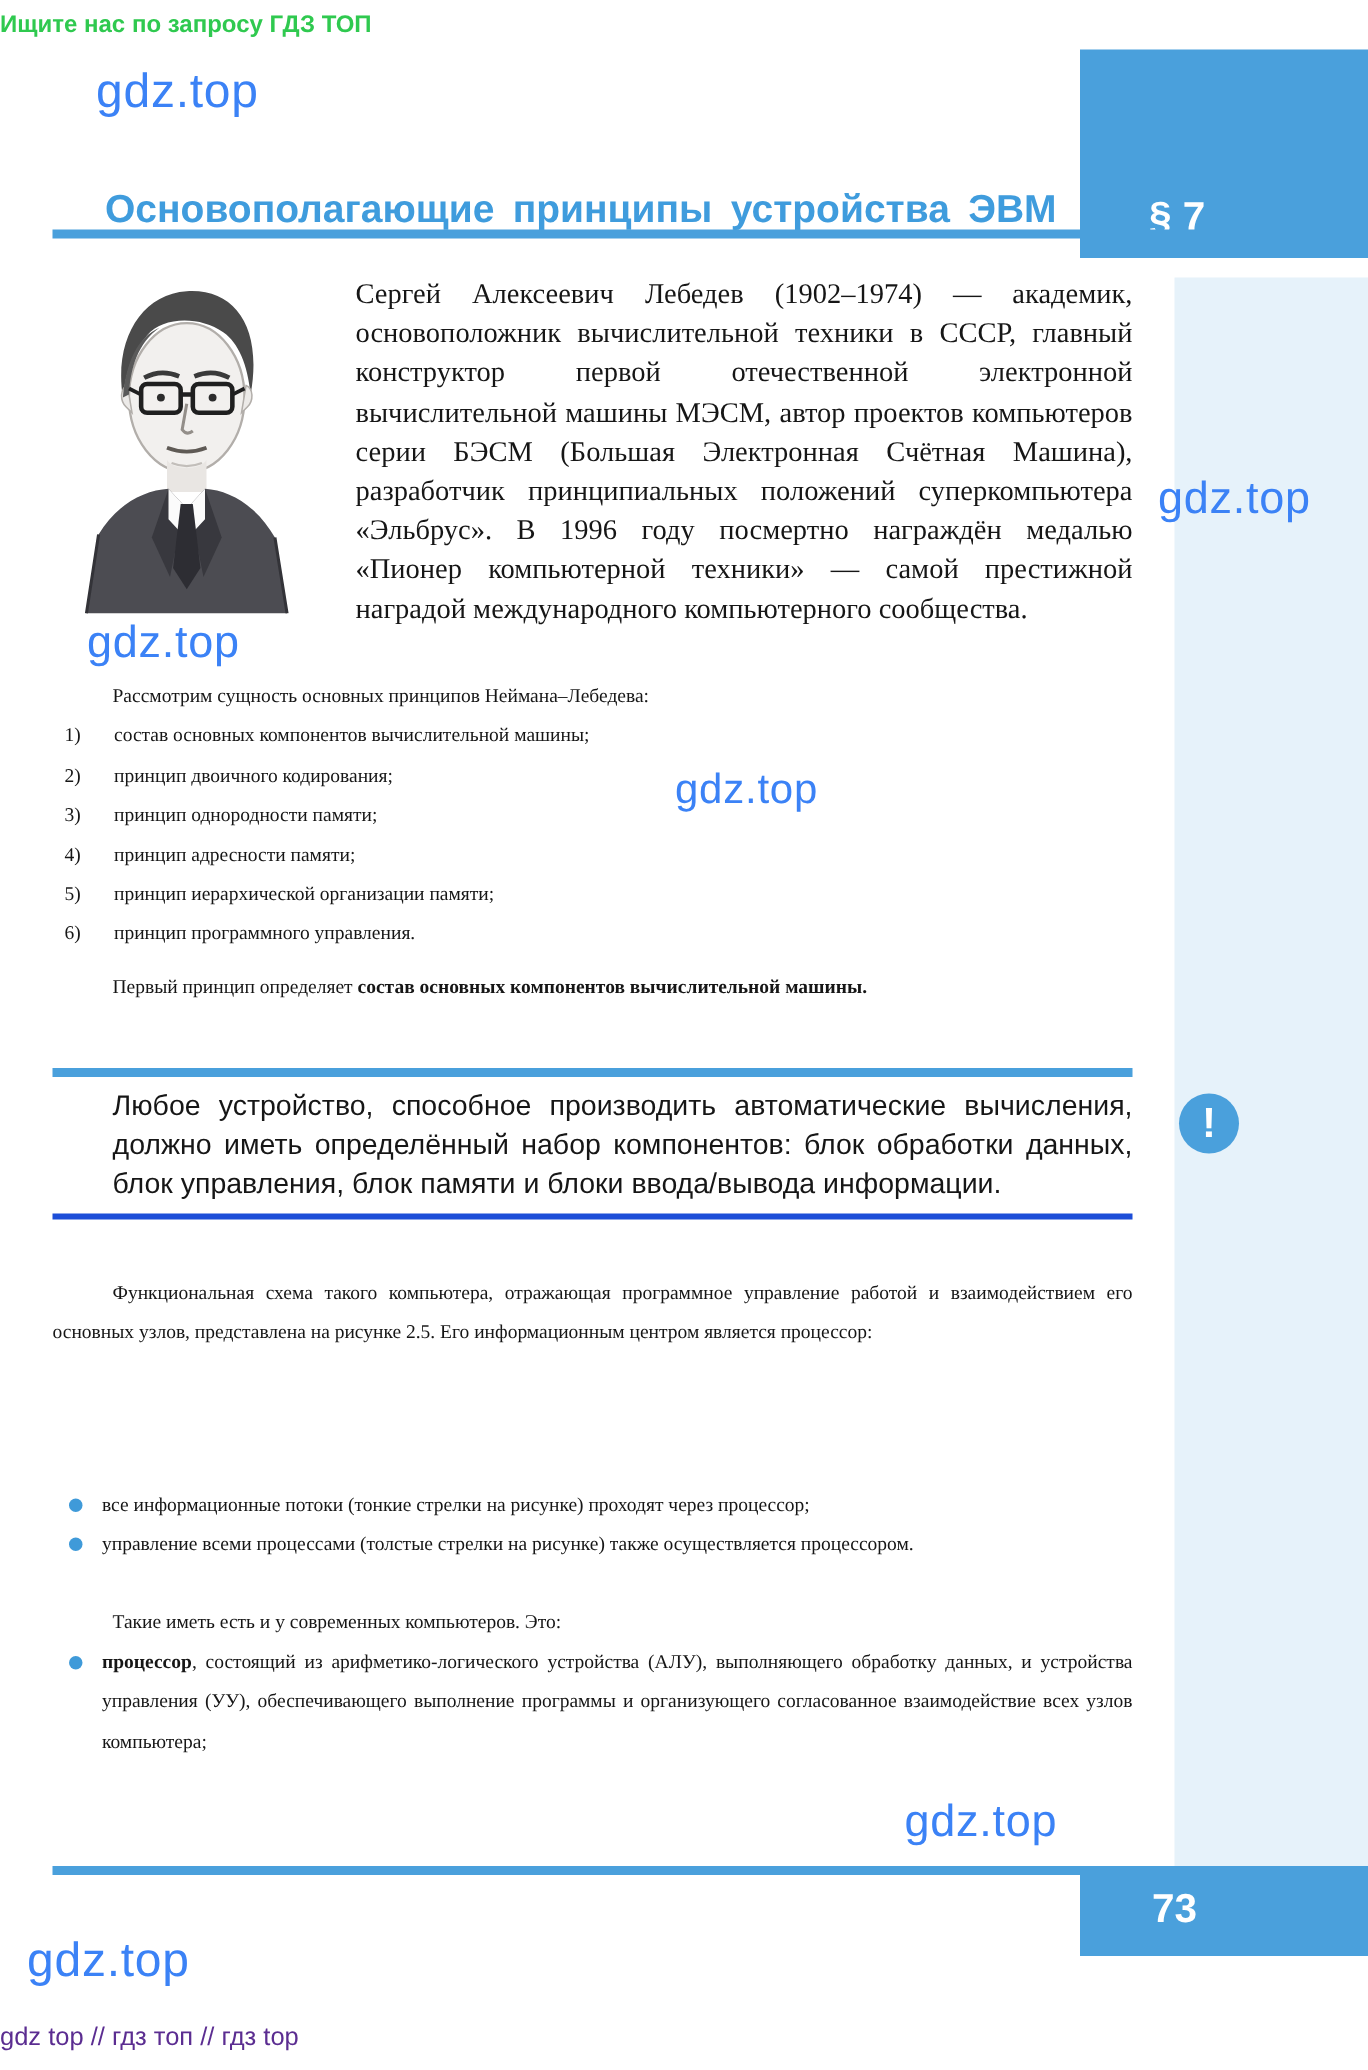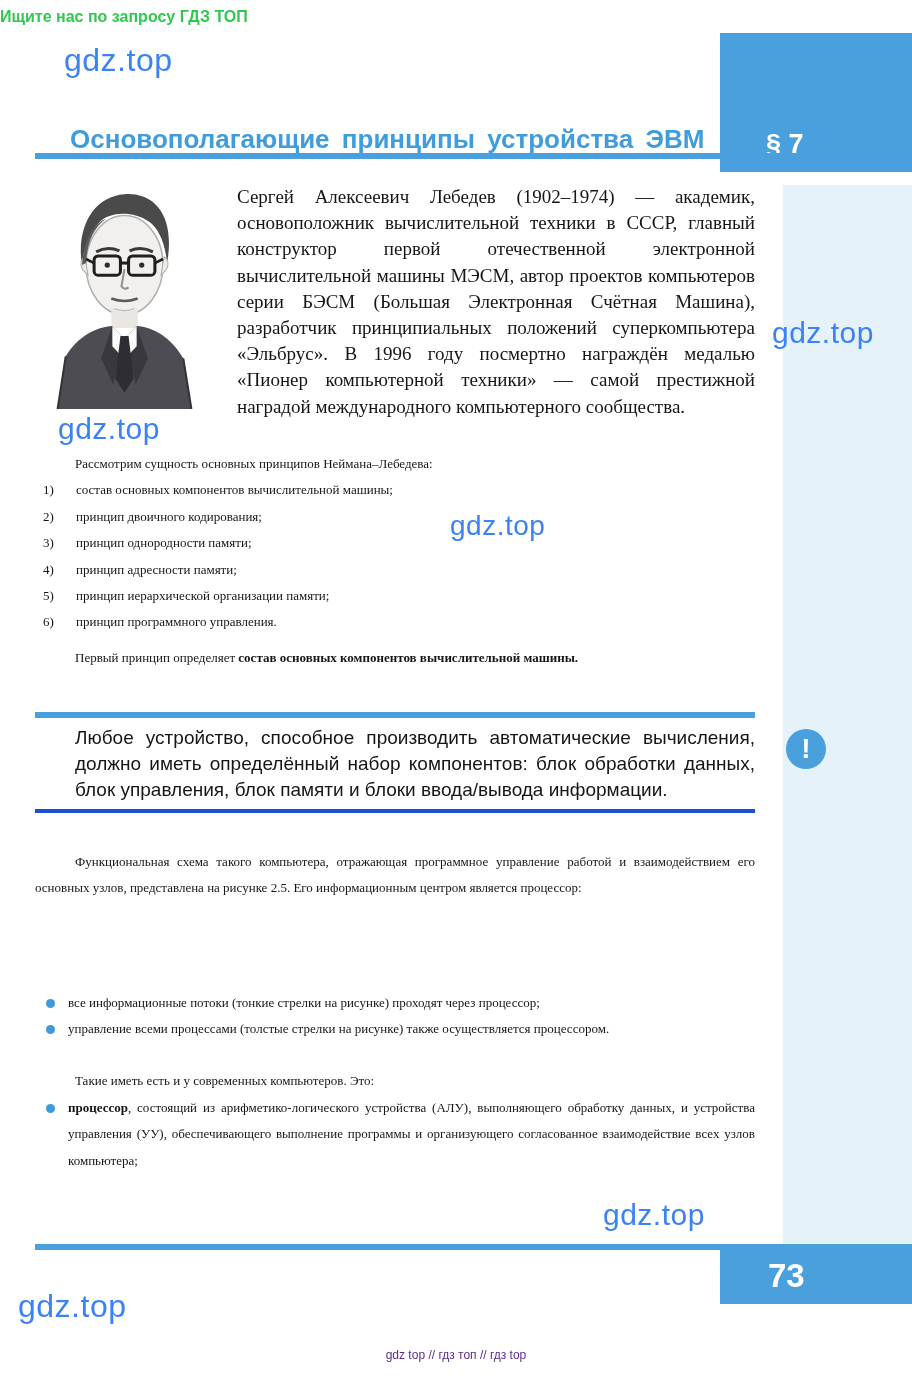--- a/index.html
+++ b/index.html
@@ -57,23 +57,23 @@
   #processor{top:1095px;}
 
   .bli{display:flex;}
   .bli .dot{flex:none;width:9px;height:9px;border-radius:50%;background:#3f9ad9;margin:9px 13px 0 11px;}
   .bli .btext{flex:1;text-align:justify;}
   .bli .btext b{font-weight:bold;}
 
   .bottom-rule{position:absolute;left:35px;top:1244px;width:877px;height:6px;background:#4aa0dc;}
   .page-box{position:absolute;left:720px;top:1244px;width:192px;height:60px;background:#4aa0dc;}
   .page-num{position:absolute;left:48px;top:13px;color:#fff;
-            font-family:"Liberation Sans",sans-serif;font-weight:bold;font-size:33px;}
-  .footer-links{position:absolute;top:1348px;left:0;width:100%;text-align:center;
-                font-family:"Liberation Sans",sans-serif;font-size:12px;color:#5b2d91;cursor:pointer;}
+            font-family:"Liberation Sans",sans-serif;font-weight:bold;font-size:27px;}
+  .footer-links{position:absolute;top:1348px;left:0;width:100%;text-align:left;
+                font-family:"Liberation Sans",sans-serif;font-size:17px;color:#5b2d91;cursor:pointer;}
 </style>
 </head>
 <body>
 
 <div class="page">
 
   <div class="promo">Ищите нас по запросу ГДЗ ТОП</div>
 
   <div class="wm" id="wm-top-left">gdz.top</div>
 

